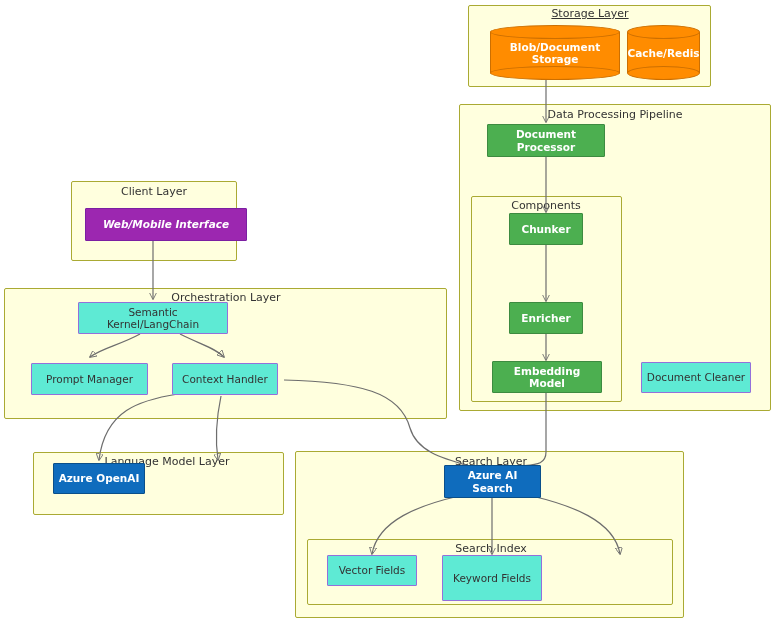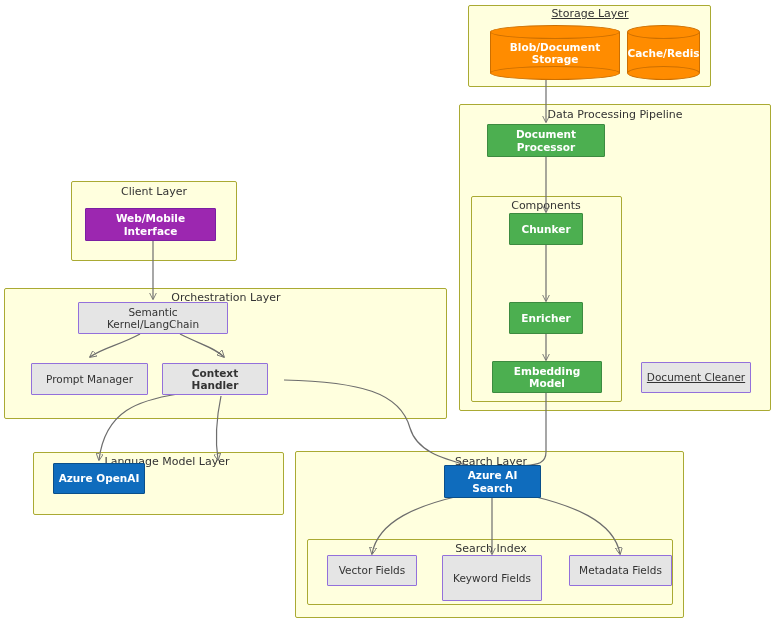--- a/index.html
+++ b/index.html
@@ -27,21 +27,21 @@
     display:flex;
     align-items:center;
     justify-content:center;
     text-align:center;
     font-size:10.5px;
     line-height:1.15;
     border-radius:1px;
     padding:0 4px;
   }
   .n-default{
-    background:#e5e5e5;
+    background:#5eead4;
     border:1px solid #9370db;
     color:#333333;
   }
   .n-green{
     background:#4caf50;
     border:1px solid #3d8b40;
     color:#ffffff;
     font-weight:bold;
   }
   .n-blue{
@@ -194,54 +194,51 @@
   </div>
 
   <div class="node n-green" style="left:509px;top:302px;width:74px;height:32px;">
     <span>Enricher</span>
   </div>
 
   <div class="node n-green" style="left:492px;top:361px;width:110px;height:32px;">
     <span>Embedding Model</span>
   </div>
 
-  <div class="node n-default" style="left:641px;top:362px;width:110px;height:31px;text-decoration:underline;">
+  <div class="node n-default" style="left:641px;top:362px;width:110px;height:31px;">
     <span>Document Cleaner</span>
   </div>
 
-  <div class="node n-purple" style="left:85px;top:208px;width:131px;height:33px;">
+  <div class="node n-purple" style="left:85px;top:208px;width:162px;height:33px;font-style:italic;">
     <span>Web/Mobile Interface</span>
   </div>
 
   <div class="node n-default" style="left:78px;top:302px;width:150px;height:32px;">
     <span>Semantic Kernel/LangChain</span>
   </div>
 
   <div class="node n-default" style="left:31px;top:363px;width:117px;height:32px;">
     <span>Prompt Manager</span>
   </div>
 
-  <div class="node n-default" style="left:162px;top:363px;width:106px;height:32px;font-weight:bold;">
+  <div class="node n-default" style="left:172px;top:363px;width:106px;height:32px;">
     <span>Context Handler</span>
   </div>
 
   <div class="node n-blue" style="left:53px;top:463px;width:92px;height:31px;">
     <span>Azure OpenAI</span>
   </div>
 
 
   <div class="node n-blue" style="left:444px;top:465px;width:97px;height:33px;">
     <span>Azure AI Search</span>
   </div>
 
   <div class="node n-default" style="left:327px;top:555px;width:90px;height:31px;">
     <span>Vector Fields</span>
   </div>
 
   <div class="node n-default" style="left:442px;top:555px;width:100px;height:46px;">
     <span>Keyword Fields</span>
   </div>
 
-  <div class="node n-default" style="left:569px;top:555px;width:103px;height:31px;">
-    <span>Metadata Fields</span>
-  </div>
 
 </div>
 
 </body></html>

